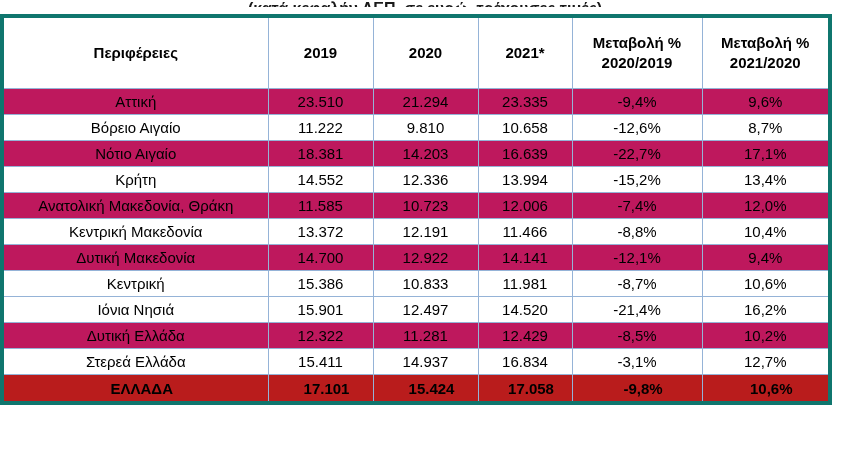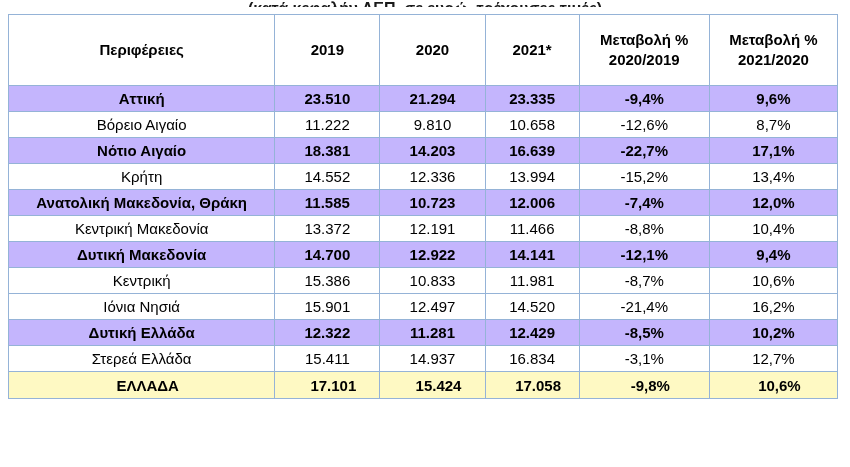--- a/index.html
+++ b/index.html
@@ -30,26 +30,26 @@
     margin-top: -14px;
     font-size: 16px;
     line-height: 20px;
     font-weight: bold;
     color: #1a1a1a;
     white-space: nowrap;
   }
   
   table.main {
     position: absolute;
-    left: 8px;
+    left: 0;
     top: 14px;
     width: 830px;
     border-collapse: collapse;
     table-layout: fixed;
-    border: 1px solid #0f766e;
+    border: 4px solid #0f766e;
   }
   table.main th,
   table.main td {
     border: 1px solid #95b3d7;
     font-size: 15px;
     padding: 0;
     vertical-align: middle;
     text-align: center;
     overflow: hidden;
   }
@@ -62,27 +62,26 @@
   }
   th.region-col, td.region {
     text-align: left;
     padding-left: 9px;
   }
   table.main td {
     height: 25px;
     line-height: 25px;
   }
   tr.alt td {
-    background: #c4b5fd;
-    font-weight: bold;
+    background: #be185d;
   }
   tr.total td {
     font-weight: bold;
     height: 26px;
-    background: #fef9c3;
+    background: #b91c1c;
     padding-left: 12px;
   }
   
   .footnote-clip {
     position: absolute;
     left: 38px;
     top: 463px;
     width: 500px;
     height: 4px;
     overflow: hidden;

